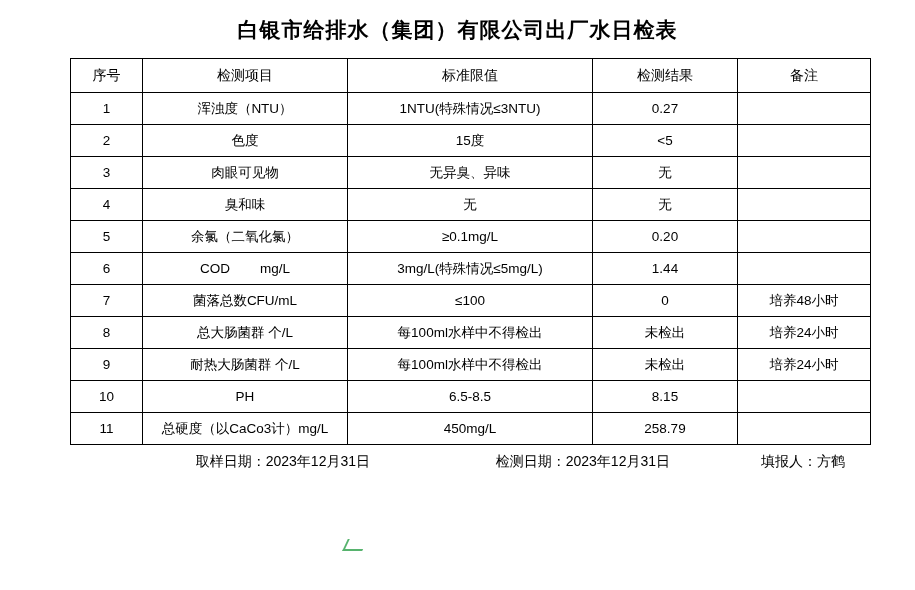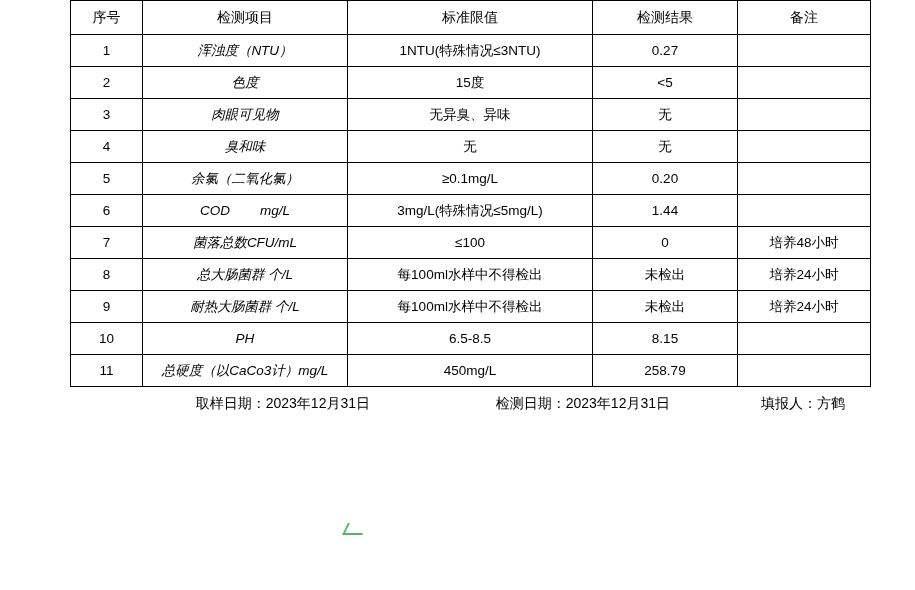--- a/index.html
+++ b/index.html
@@ -53,21 +53,20 @@
     font-size: 14px;
     height: 33px;
   }
   .col-no    { width: 67px; }
   .col-item  { width: 200px; }
   .col-limit { width: 240px; }
   .col-res   { width: 140px; }
   .col-note  { width: 128px; }
   .item-cell {
     white-space: pre;
-    font-style: italic;
   }
   .footer-row {
     width: 775px;
     margin: 8px auto 0 auto;
     display: flex;
     font-size: 14px;
     color: #000;
   }
   .footer-cell-1 { width: 300px; text-align: right; padding-left: 22px; box-sizing: border-box;}
   .footer-cell-2 { width: 300px; text-align: right; padding-left: 10px; box-sizing: border-box;}
@@ -82,20 +81,21 @@
     border-bottom: 2px solid #3aa655;
     transform: skewX(-25deg);
     opacity: 0.85;
   }
 </style>
 </head>
 <body>
 
 <div class="page">
 
+  <div class="doc-title">白银市给排水（集团）有限公司出厂水日检表</div>
 
   <div class="table-wrap">
     <table class="report">
       <thead>
         <tr>
           <th class="col-no">序号</th>
           <th class="col-item">检测项目</th>
           <th class="col-limit">标准限值</th>
           <th class="col-res">检测结果</th>
           <th class="col-note">备注</th>

